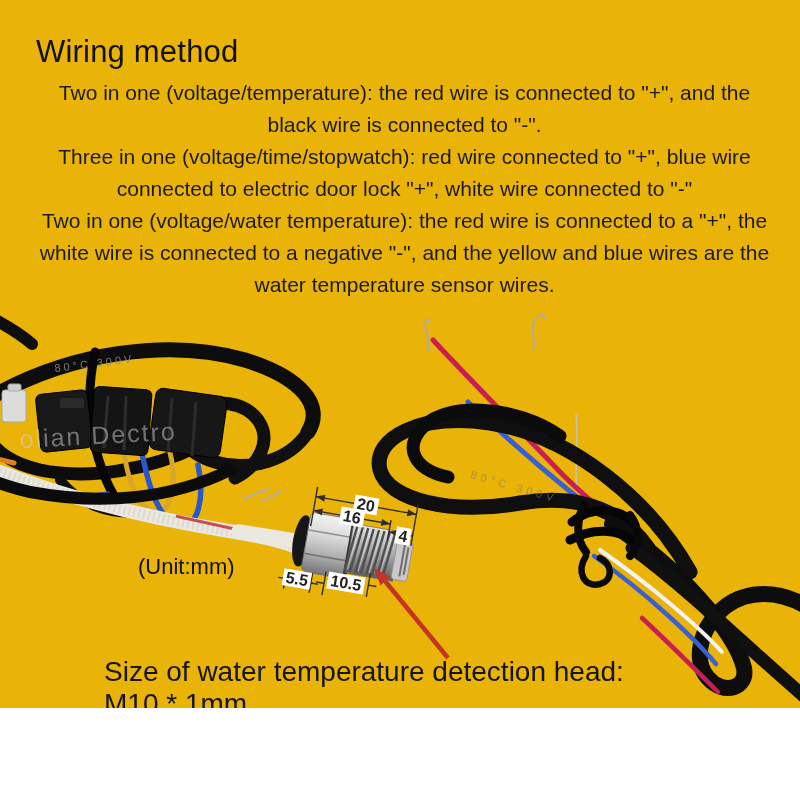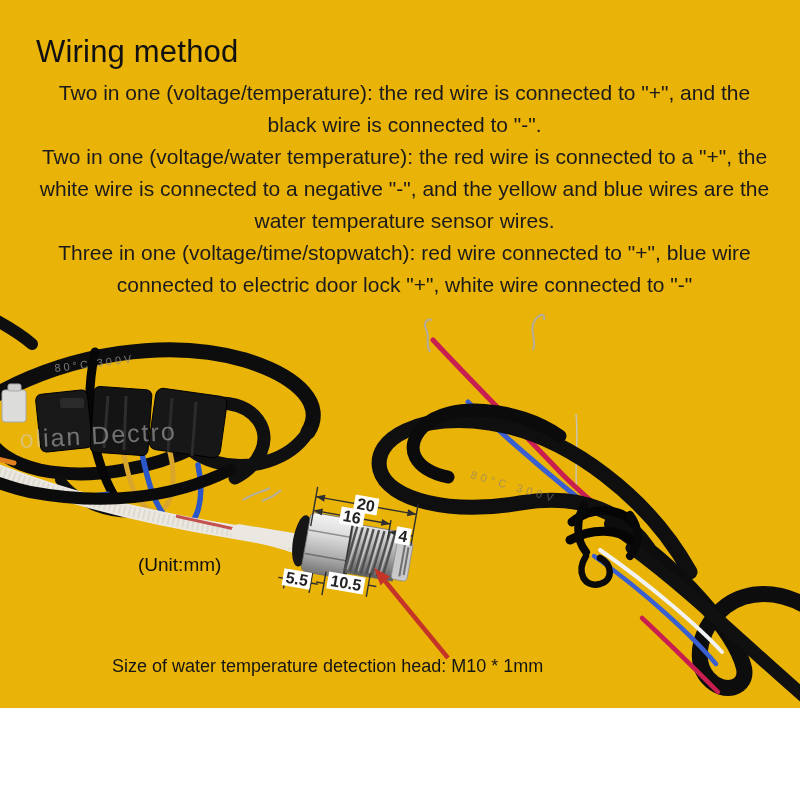--- a/index.html
+++ b/index.html
@@ -8,34 +8,34 @@
     font-family:"Liberation Sans", sans-serif;color:#151515;
   }
   .textblock{position:absolute;left:36px;top:34px;width:737px;}
   .title{font-size:31px;line-height:36px;font-weight:500;color:#111;margin:0 0 7px 0;letter-spacing:0.2px;}
   .para{font-size:21px;line-height:32px;margin:0;color:#1b1b1b;text-align:center;}
   .photo-svg{position:absolute;left:0;top:0;width:800px;height:800px;}
   .dim-label{
     position:absolute;transform:translate(-50%,-50%) rotate(10deg);
     font-size:16px;font-weight:700;color:#222;background:#ffffff;padding:0 3px;line-height:17px;
   }
-  .unit-label{position:absolute;left:138px;top:554px;font-size:19px;color:#111;}
-  .bottom-caption{position:absolute;left:112px;top:656px;width:560px;font-size:18px;color:#151515;}
+  .unit-label{position:absolute;left:138px;top:554px;font-size:22px;color:#111;}
+  .bottom-caption{position:absolute;left:104px;top:656px;width:560px;font-size:28px;color:#151515;}
   .svgtext{font-family:"Liberation Sans", sans-serif;}
 </style>
 </head>
 <body>
 
 <div class="canvas">
 
   <div class="textblock">
     <h1 class="title">Wiring method</h1>
     <p class="para">Two in one (voltage/temperature): the red wire is connected to "+", and the black wire is connected to "-".</p>
+    <p class="para">Three in one (voltage/time/stopwatch): red wire connected to "+", blue wire connected to electric door lock "+", white wire connected to "-"</p>
     <p class="para">Two in one (voltage/water temperature): the red wire is connected to a "+", the white wire is connected to a negative "-", and the yellow and blue wires are the water temperature sensor wires.</p>
-    <p class="para">Three in one (voltage/time/stopwatch): red wire connected to "+", blue wire connected to electric door lock "+", white wire connected to "-"</p>
   </div>
 
   <svg class="photo-svg" viewBox="0 0 800 800" xmlns="http://www.w3.org/2000/svg">
     <defs>
       <linearGradient id="hexGrad" x1="0" y1="0" x2="0" y2="1">
         <stop offset="0" stop-color="#f3f3f3"></stop>
         <stop offset="0.35" stop-color="#d9d9d9"></stop>
         <stop offset="0.7" stop-color="#ababab"></stop>
         <stop offset="1" stop-color="#757575"></stop>
       </linearGradient>

